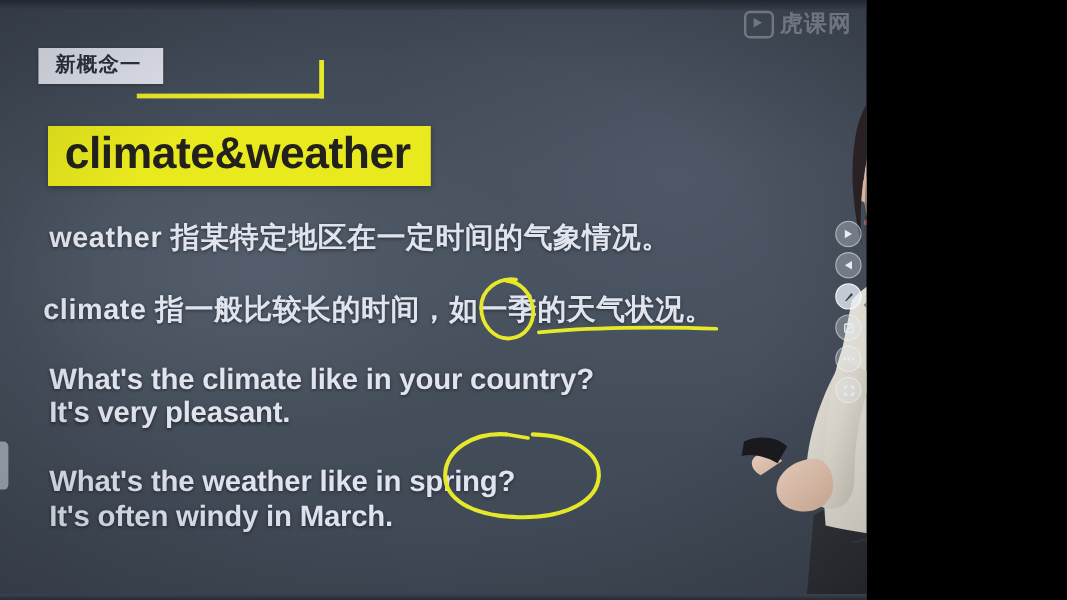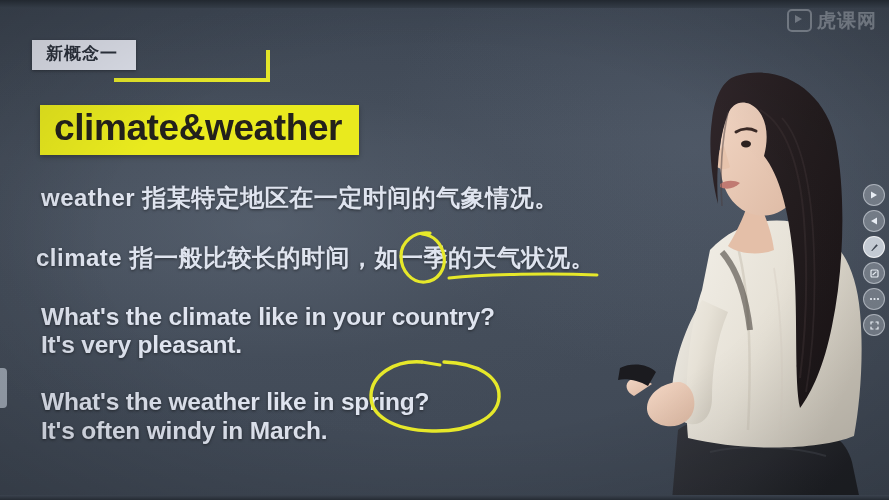--- a/index.html
+++ b/index.html
@@ -2,21 +2,21 @@
 <html><head>
 <meta charset="utf-8">
 <style>
   html, body {
     margin: 0;
     padding: 0;
     background: #000;
   }
   #stage {
     position: relative;
-    width: 889px;
+    width: 722px;
     height: 500px;
     overflow: hidden;
     background: #434c59;
     font-family: "Liberation Sans", sans-serif;
     text-align: right;
   }
 
   
   .wall {
     position: absolute;

